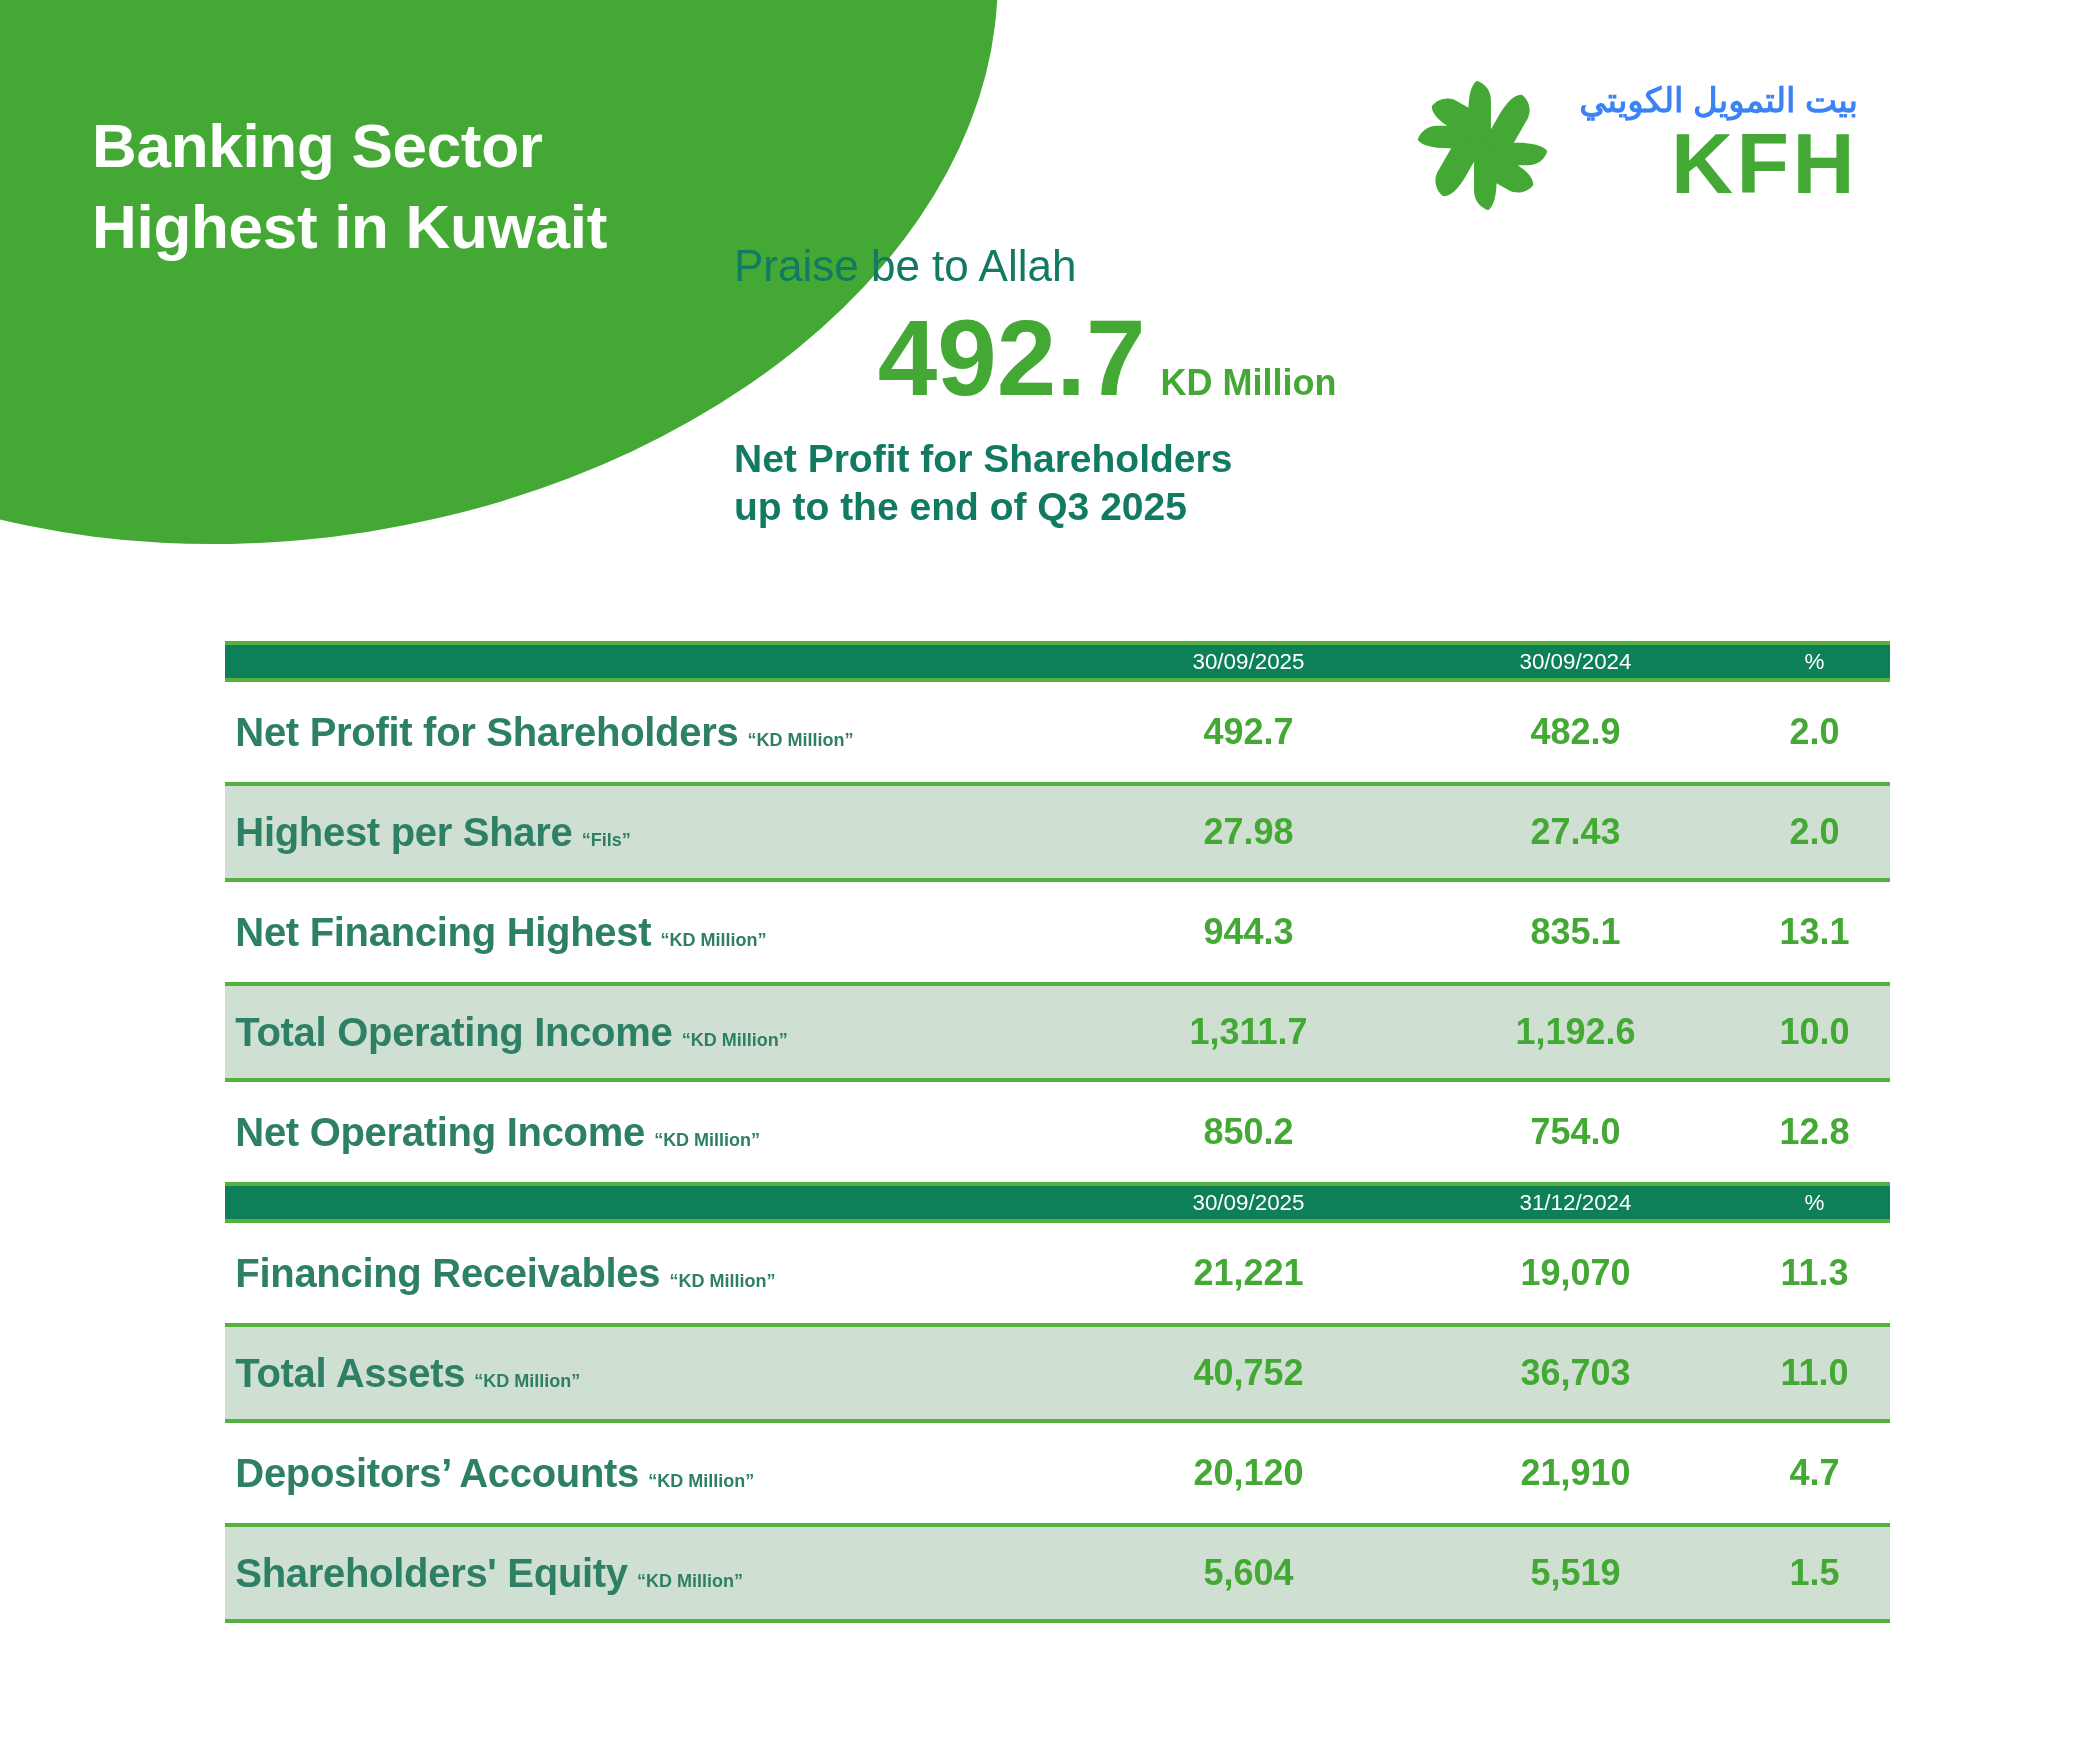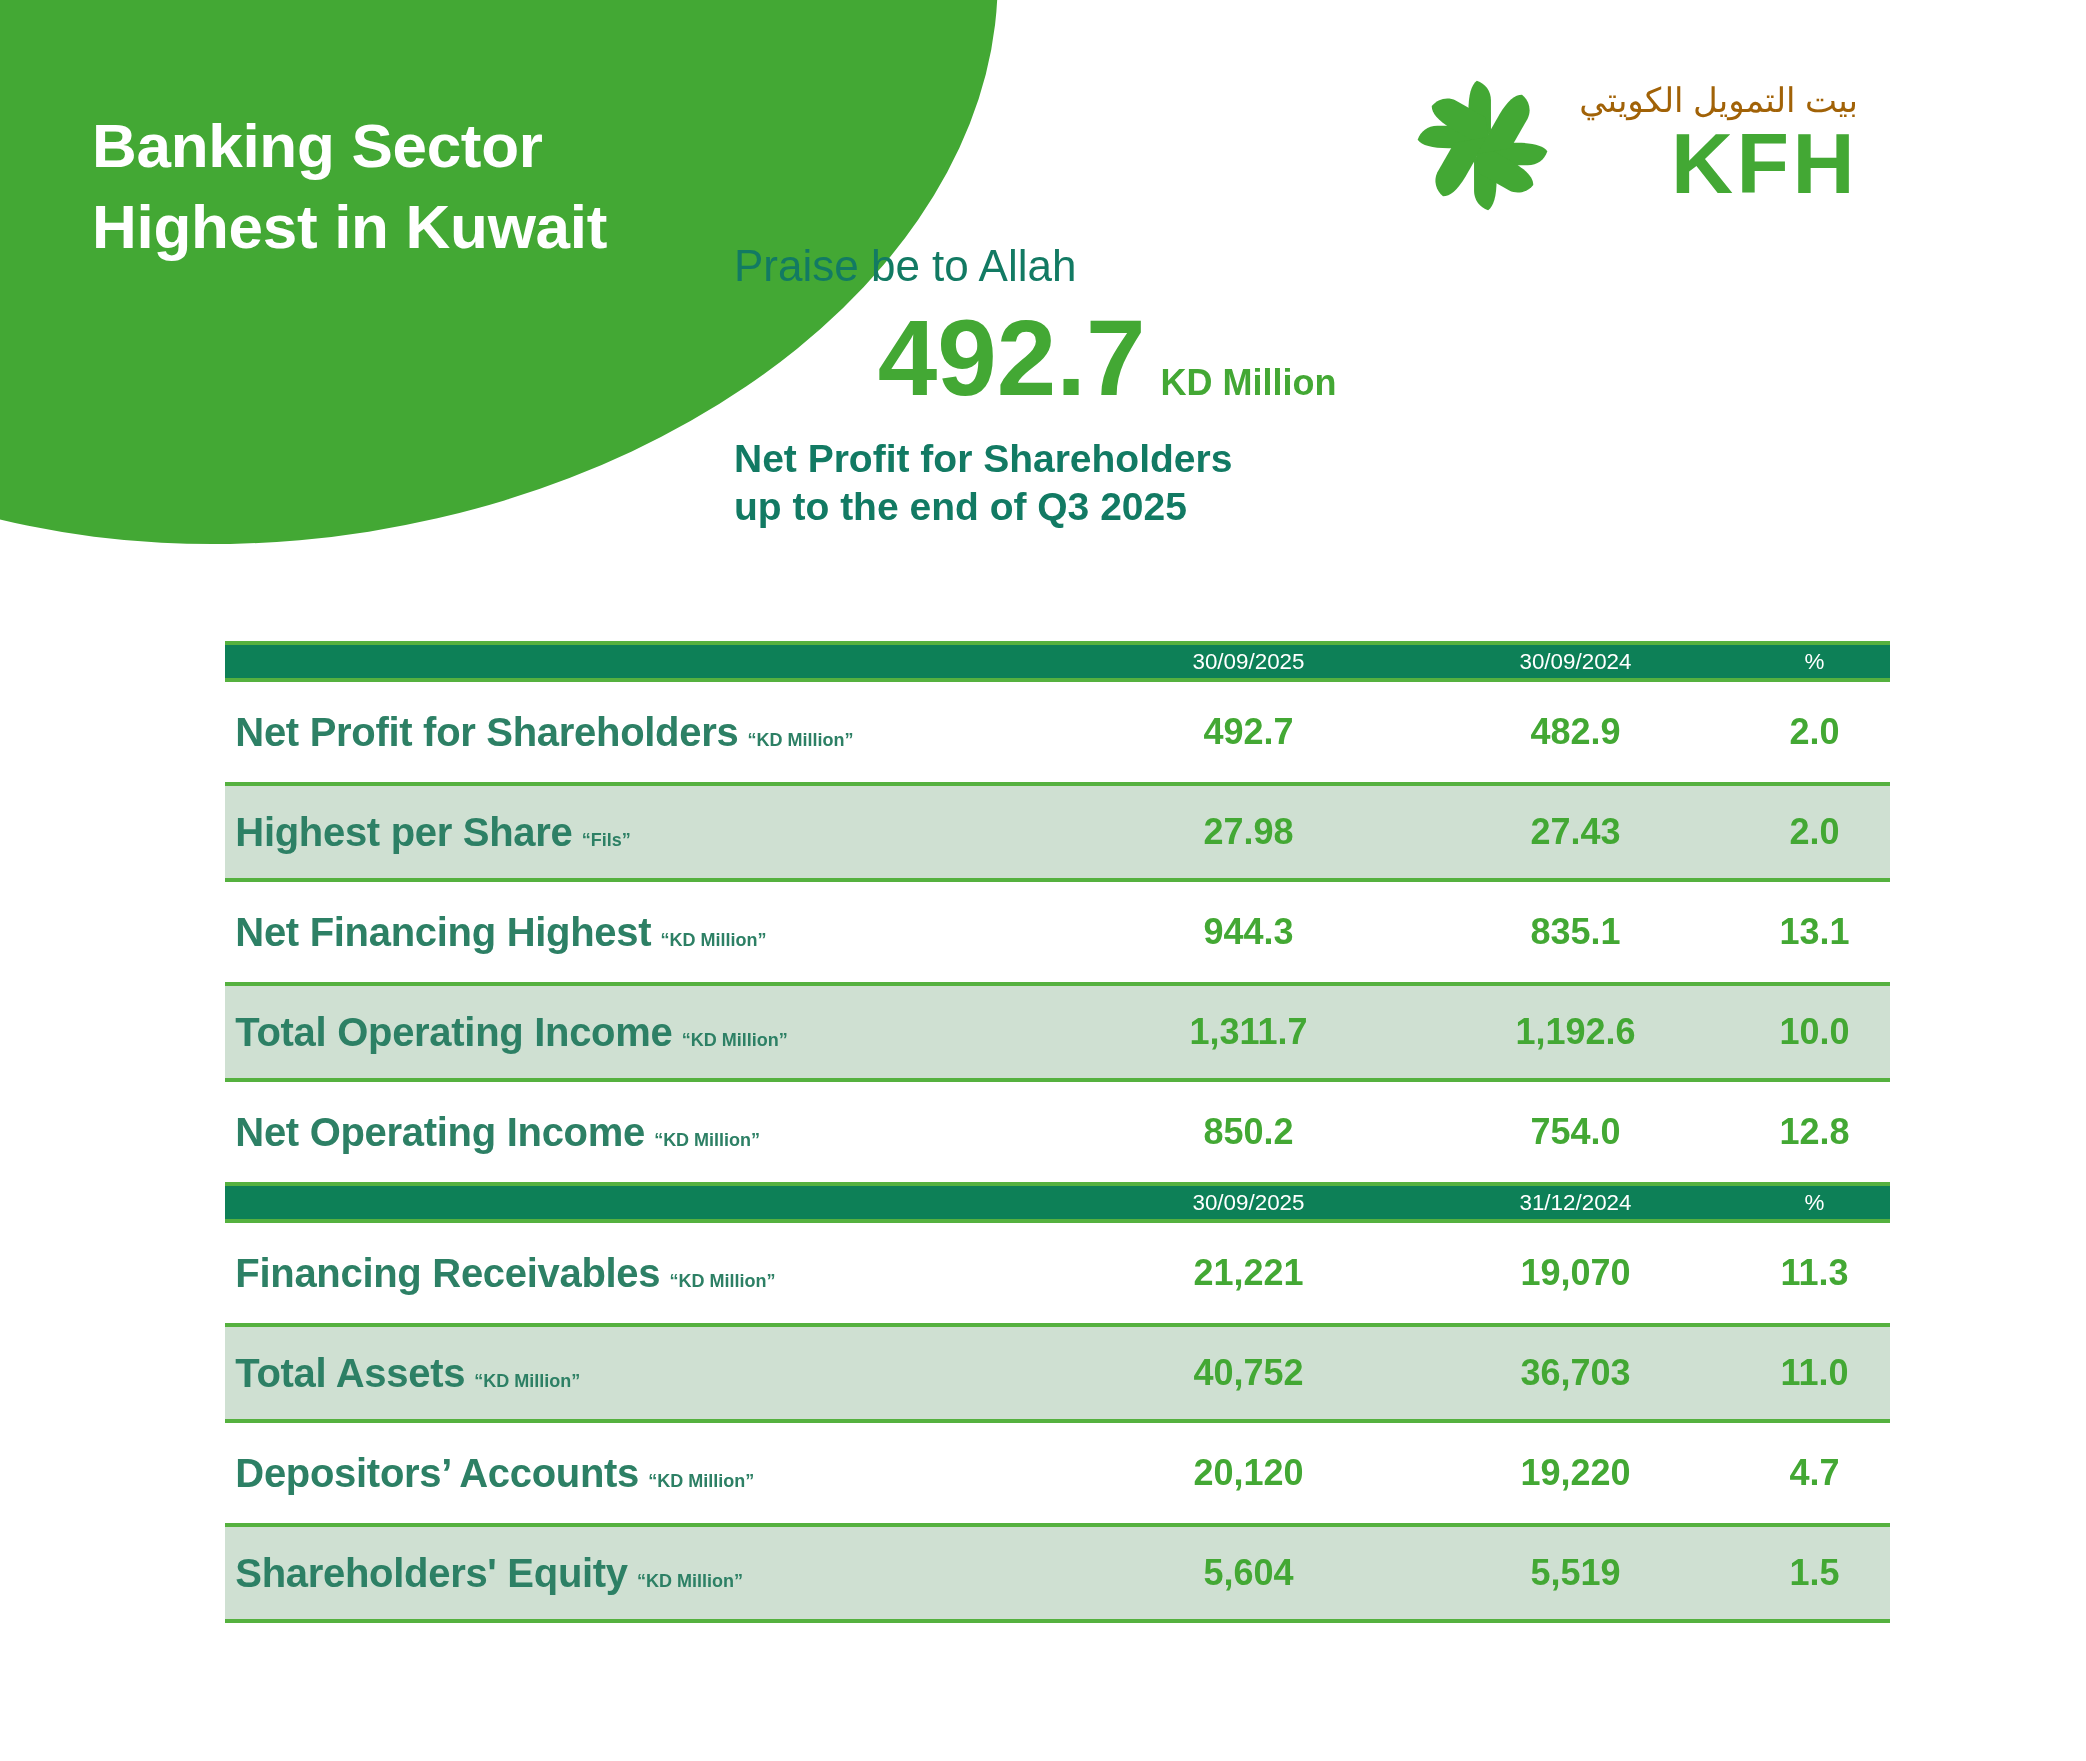--- a/index.html
+++ b/index.html
@@ -40,21 +40,21 @@
   
   #logo-block {
     position:absolute;
     right:229px; top:75px;
     z-index:3;
     display:flex; align-items:center; gap:26px;
   }
   #logo-mark { width:141px; height:141px; }
   #logo-words { display:flex; flex-direction:column; align-items:flex-end; }
   #logo-arabic {
-    font-size:34px; color:#a16207; font-weight:normal;
+    font-size:34px; color:#3b82f6; font-weight:bold;
     direction:rtl; line-height:1; letter-spacing:0.6px;
   }
   #logo-latin {
     font-size:86px; color:#43a834; font-weight:bold;
     line-height:1.02; letter-spacing:3.4px; margin-top:2.3px;
   }
 
   
   #hero {
     position:absolute;
@@ -244,21 +244,21 @@
       <div class="val-cell col-a">40,752</div>
       <div class="val-cell col-b">36,703</div>
       <div class="val-cell col-c">11.0</div>
     </div>
     <div class="row">
       <div class="lbl-cell">
         <span class="row-label">Depositors’ Accounts</span>
         <span class="row-unit">“KD Million”</span>
       </div>
       <div class="val-cell col-a">20,120</div>
-      <div class="val-cell col-b">19,220</div>
+      <div class="val-cell col-b">21,910</div>
       <div class="val-cell col-c">4.7</div>
     </div>
     <div class="row shaded">
       <div class="lbl-cell">
         <span class="row-label">Shareholders' Equity</span>
         <span class="row-unit">“KD Million”</span>
       </div>
       <div class="val-cell col-a">5,604</div>
       <div class="val-cell col-b">5,519</div>
       <div class="val-cell col-c">1.5</div>

